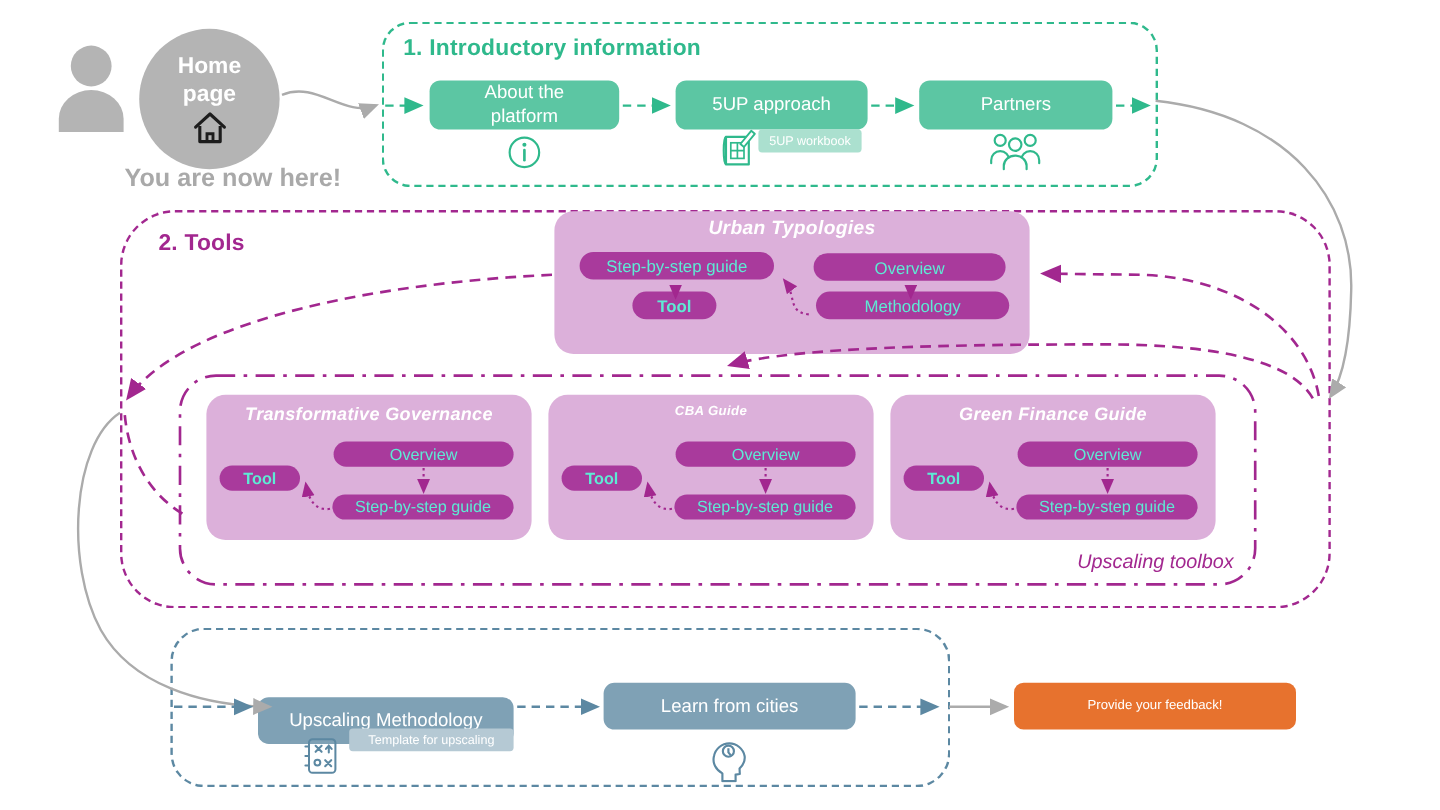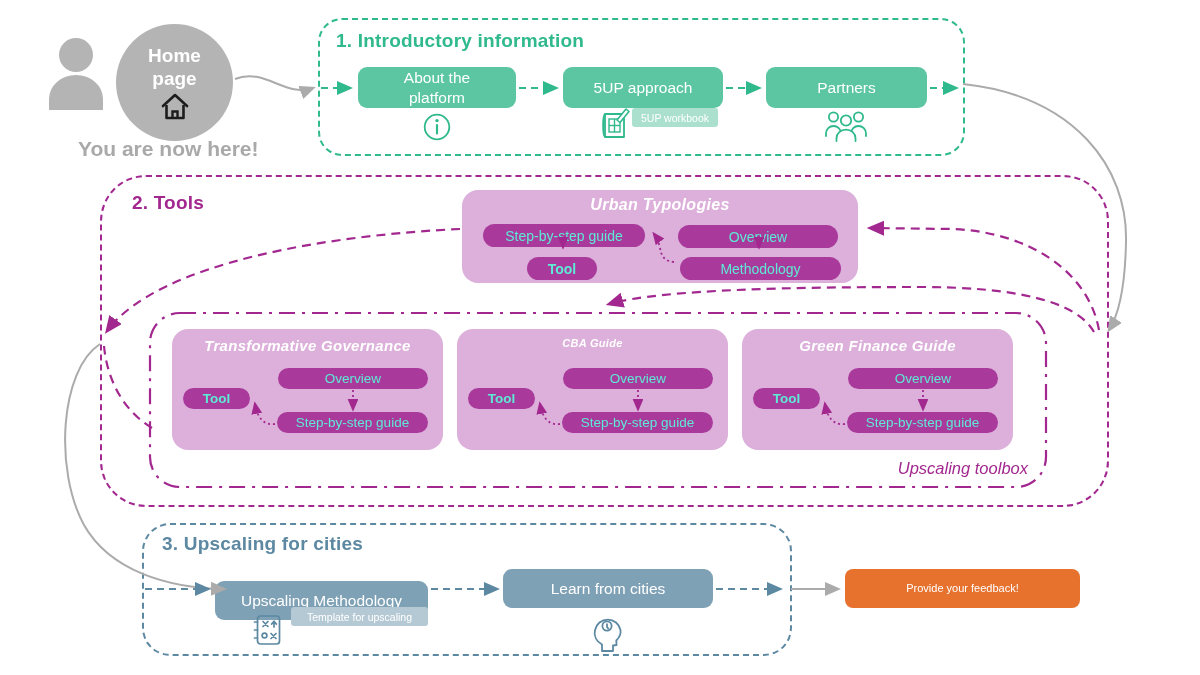--- a/index.html
+++ b/index.html
@@ -42,21 +42,21 @@
   .toolbox-label{
     position:absolute;color:#a2278f;font-style:italic;font-size:16.5px;
     font-weight:500;text-align:right;
   }
   
   .home-circle{
     position:absolute;background:#b4b4b4;border-radius:50%;
     display:flex;flex-direction:column;align-items:center;justify-content:center;
     color:#ffffff;font-weight:bold;font-size:19px;line-height:1.2;text-align:center;
   }
-  .here-caption{position:absolute;color:#a9a9a9;font-weight:bold;font-size:21px;text-align:left;}
+  .here-caption{position:absolute;color:#a9a9a9;font-weight:bold;font-size:21px;text-align:center;}
   svg{display:block;}
   .overlay{position:absolute;left:0;top:0;z-index:6;pointer-events:none;}
 </style>
 </head>
 <body>
 
 <div class="canvas">
 
   <div class="abs" style="left:40px;top:36px;width:70px;height:74px;">
     <svg width="70" height="74" viewBox="0 0 70 74">
@@ -120,21 +120,21 @@
         <path d="M27 31 v-2.5 a7.5 7.5 0 0 1 15 0 V31"></path>
         <circle cx="22" cy="15.5" r="5.2" fill="#ffffff"></circle>
         <path d="M12.5 36 v-2.8 a9.5 8.5 0 0 1 19 0 V36" fill="#ffffff"></path>
       </g>
     </svg>
   </div>
 
   <div class="frame frame-magenta" style="left:100px;top:175px;width:1005px;height:328px;"></div>
   <div class="section-title" style="left:132px;top:192px;color:#a2278f;">2. Tools</div>
 
-  <div class="card" style="left:462px;top:190px;width:396px;height:93px;">
+  <div class="card" style="left:462px;top:176px;width:396px;height:119px;">
     <div class="card-title" style="top:6px;font-size:16px;">Urban Typologies</div>
     <div class="pill" style="left:21px;top:34px;width:162px;height:23px;font-size:14px;">Step-by-step guide</div>
     <div class="pill" style="left:216px;top:35px;width:160px;height:23px;font-size:14px;">Overview</div>
     <div class="pill pill-bold" style="left:65px;top:67px;width:70px;height:23px;font-size:14px;">Tool</div>
     <div class="pill" style="left:218px;top:67px;width:161px;height:23px;font-size:14px;">Methodology</div>
   </div>
 
   <div class="card" style="left:172px;top:329px;width:271px;height:121px;">
     <div class="card-title" style="top:8px;font-size:15px;">Transformative Governance</div>
     <div class="pill" style="left:106px;top:39px;width:150px;height:21px;">Overview</div>
@@ -152,21 +152,20 @@
   <div class="card" style="left:742px;top:329px;width:271px;height:121px;">
     <div class="card-title" style="top:8px;font-size:15px;">Green Finance Guide</div>
     <div class="pill" style="left:106px;top:39px;width:150px;height:21px;">Overview</div>
     <div class="pill pill-bold" style="left:11px;top:59px;width:67px;height:21px;">Tool</div>
     <div class="pill" style="left:105px;top:83px;width:151px;height:21px;">Step-by-step guide</div>
   </div>
 
   <div class="toolbox-label" style="left:820px;top:459px;width:208px;">Upscaling toolbox</div>
 
   <div class="frame frame-blue" style="left:142px;top:523px;width:646px;height:129px;"></div>
-  <div class="section-title" style="left:162px;top:533px;color:#5c88a2;">3. Upscaling for cities</div>
 
   <div class="btn btn-blue" style="left:215px;top:569px;width:213px;height:39px;margin-top:12px;">
     <span>Upscaling Methodology</span>
   </div>
   <div class="badge badge-blue" style="left:291px;top:607px;width:137px;height:19px;">Template for upscaling</div>
 
   <div class="abs" style="left:252px;top:613px;">
     <svg width="32" height="34" viewBox="0 0 32 34">
       <g fill="none" stroke="#5c88a2" stroke-width="1.7" stroke-linecap="round">
         <rect x="5.5" y="3" width="22" height="28" rx="3"></rect>

